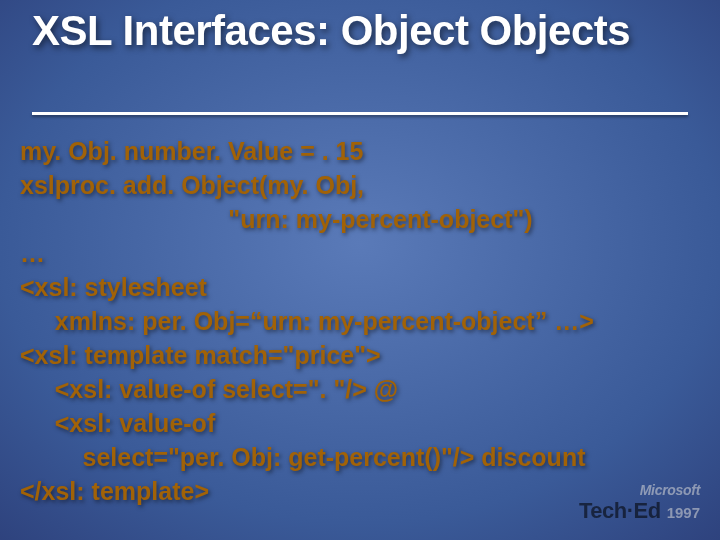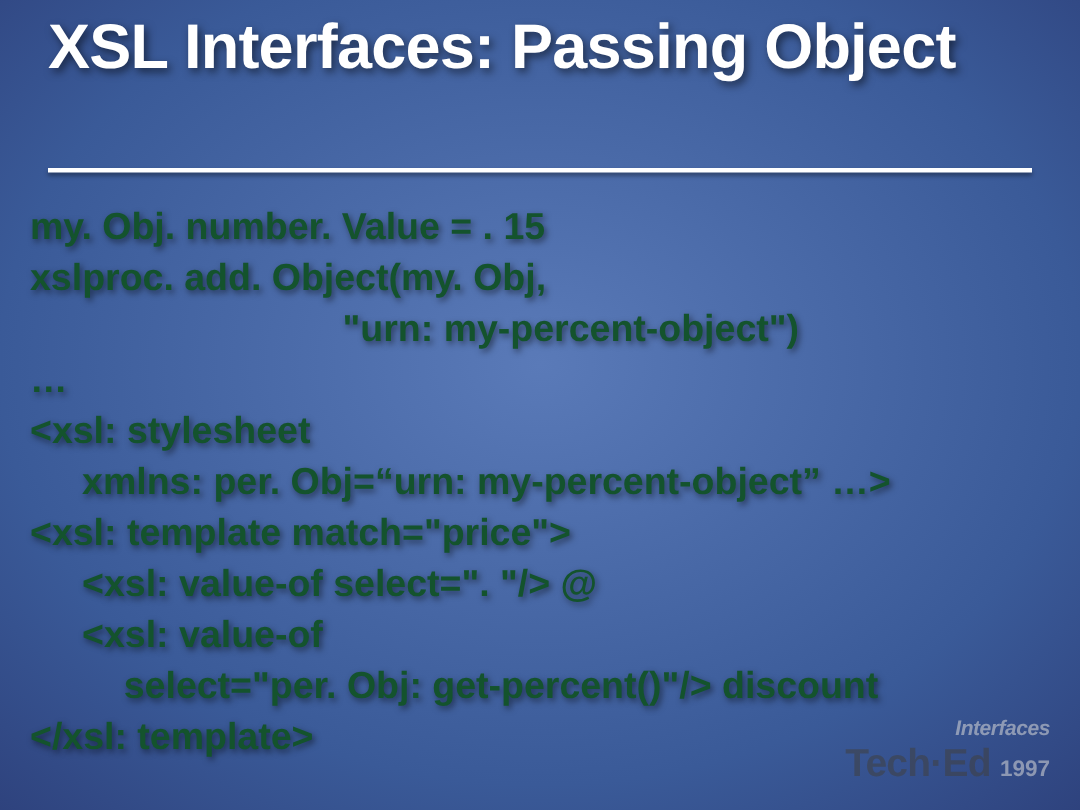--- a/index.html
+++ b/index.html
@@ -38,21 +38,21 @@
     box-shadow: 0 2px 3px rgba(0,0,0,0.4);
   }
   .content {
     position: absolute;
     top: 134px;
     left: 20px;
     right: 20px;
     font-size: 25px;
     font-weight: 700;
     line-height: 1.36;
-    color: #14532d;
+    color: #a16207;
     white-space: pre;
     text-shadow: 1.5px 2px 4px rgba(0,0,0,0.5);
     font-family: Arial, Helvetica, sans-serif;
   }
   .logo {
     position: absolute;
     right: 20px;
     bottom: 16px;
     text-align: right;
     opacity: 0.55;
@@ -65,48 +65,48 @@
     color: #d8d8d8;
     letter-spacing: -0.3px;
   }
   .logo .row2 {
     display: flex;
     align-items: baseline;
     justify-content: flex-end;
     gap: 6px;
   }
   .logo .teched {
-    font-size: 26px;
+    font-size: 22px;
     font-weight: 700;
-    color: #404040;
+    color: #000000;
     letter-spacing: -0.5px;
   }
   .logo .year {
     font-size: 15px;
     font-weight: 700;
     color: #d8d8d8;
   }
 </style>
 </head>
 <body>
 
-<div class="title">XSL Interfaces: Passing Object</div>
+<div class="title">XSL Interfaces: Object Objects</div>
 <div class="underline"></div>
 
 <div class="content" id="code-block">my. Obj. number. Value = . 15
 xslproc. add. Object(my. Obj,
                               "urn: my-percent-object")
 …
 &lt;xsl: stylesheet
      xmlns: per. Obj=“urn: my-percent-object” …&gt;
 &lt;xsl: template match="price"&gt;
      &lt;xsl: value-of select=". "/&gt; @
      &lt;xsl: value-of
          select="per. Obj: get-percent()"/&gt; discount
 &lt;/xsl: template&gt;</div>
 
 <div class="logo">
-  <div class="ms">Interfaces</div>
+  <div class="ms">Microsoft</div>
   <div class="row2">
     <span class="teched">Tech·Ed</span>
     <span class="year">1997</span>
   </div>
 </div>
 
 </body></html>

